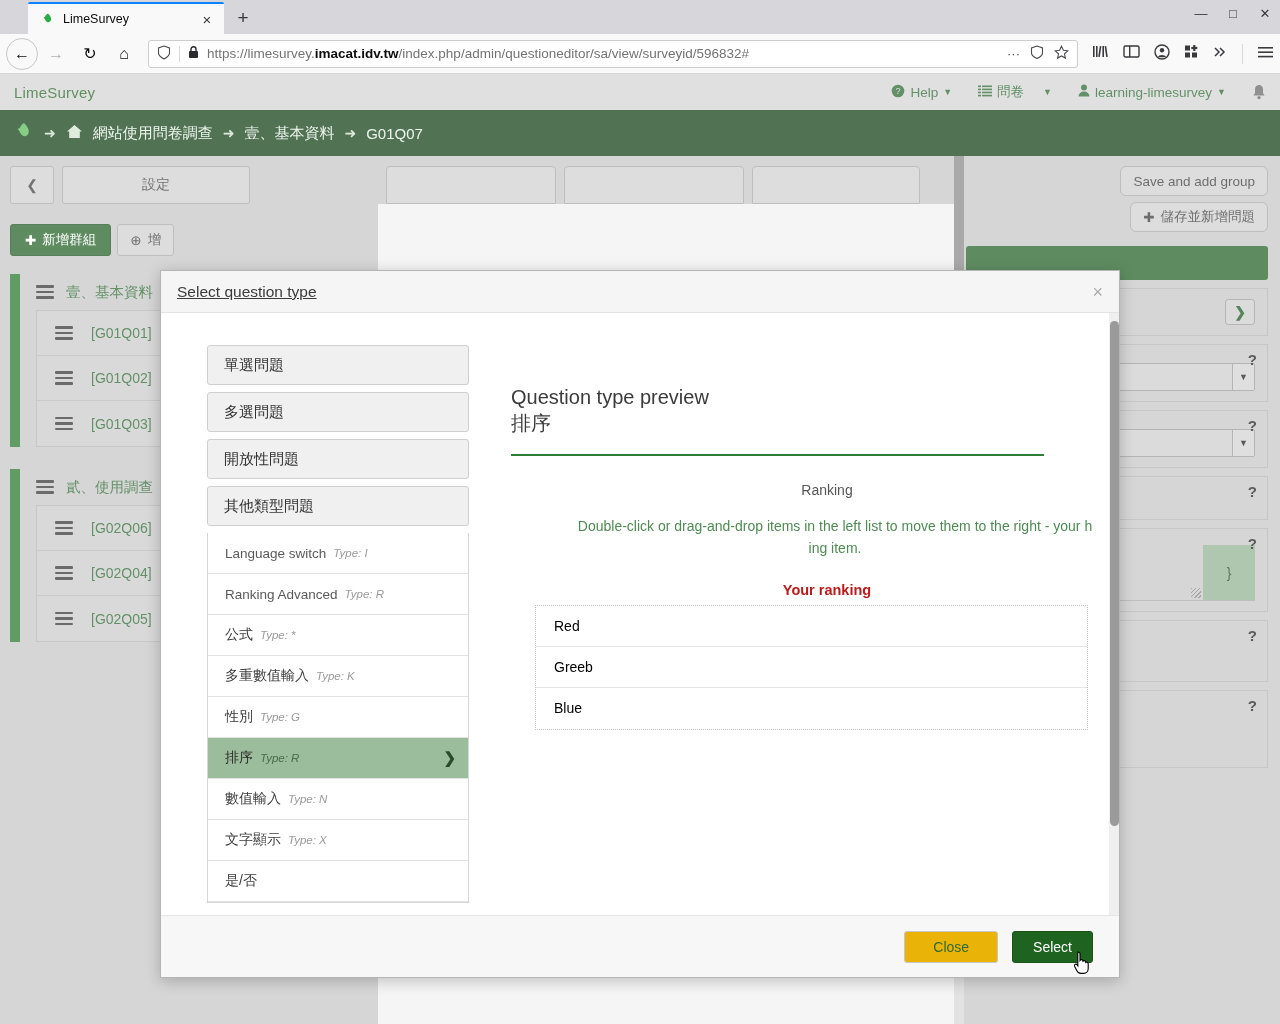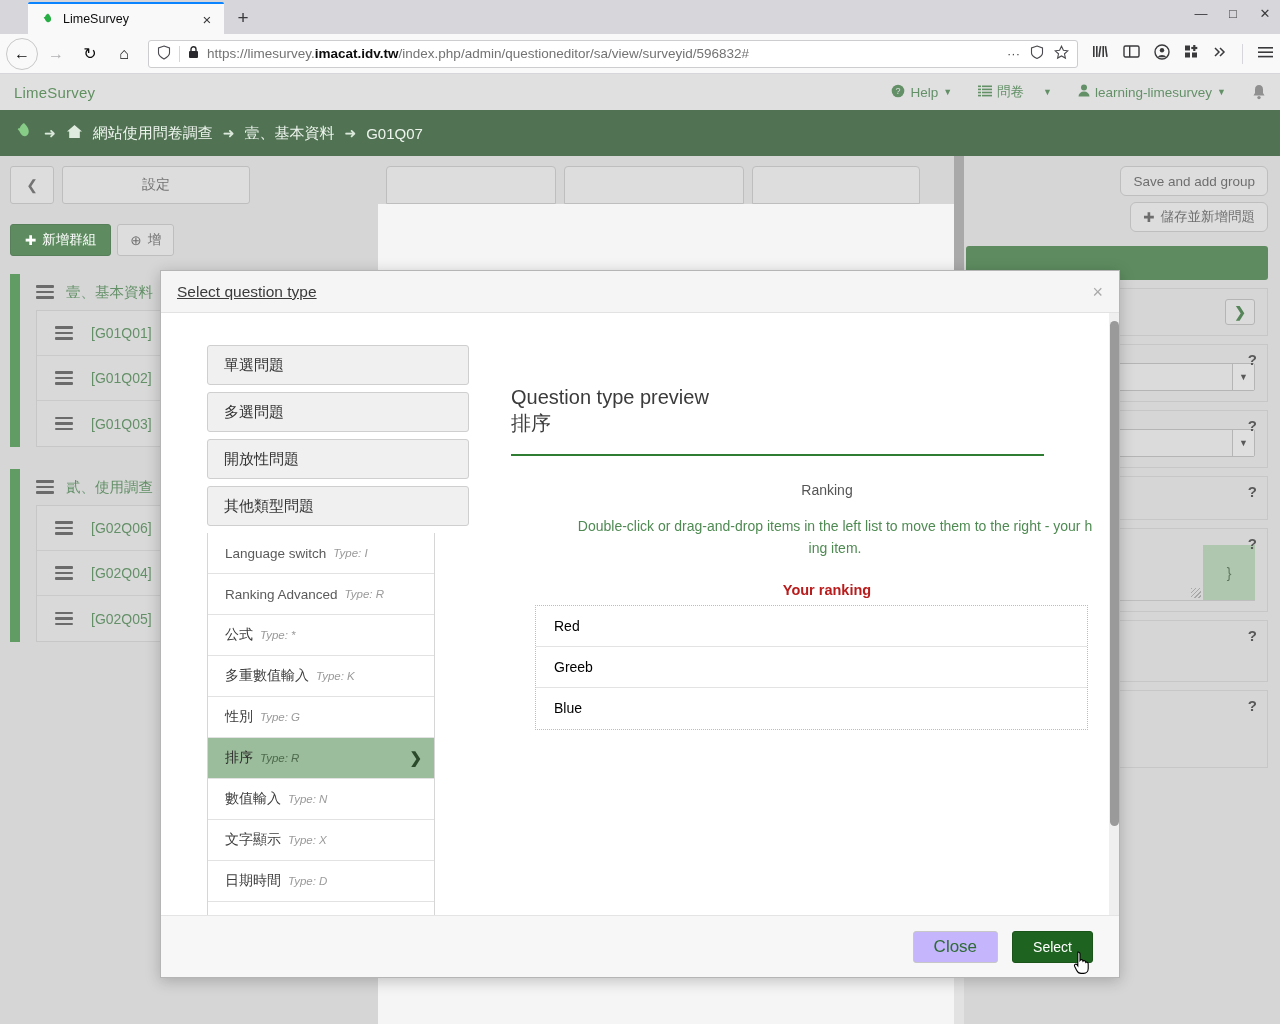--- a/index.html
+++ b/index.html
@@ -196,37 +196,37 @@
     display:flex; align-items:center; padding: 0 16px; justify-content:space-between;
   }
   .modal-title { font-size:15.5px; color:#3b3b3b;text-decoration:underline; }
   .modal-x { font-size:18px; color:#aaa; cursor:pointer; line-height:1; }
   .modal-body { flex:1; display:flex; overflow:hidden; position:relative; }
   .modal-footer {
     height: 62px; background:#f7f7f7; border-top:1px solid #e4e4e4;
     display:flex; align-items:center; justify-content:flex-end; gap:14px; padding-right:26px;
   }
   .btn-close {
-    background:#c4b5fd; border:1px solid #c7c7c7; border-radius:3px;
-    height:32px; padding:0 20px; font-size:17px; color:#2f6b35; cursor:pointer;
+    background:#eab308; border:1px solid #c7c7c7; border-radius:3px;
+    height:32px; padding:0 28px; font-size:14px; color:#2f6b35; cursor:pointer;
     display:flex;align-items:center;
   }
   .btn-select {
     background:#1f6320; border:1px solid #1a5419; border-radius:3px;
     height:32px; padding:0 20px; font-size:14px; color:#fff; cursor:pointer;
     display:flex;align-items:center; position:relative;
   }
 
   .qt-col { width: 310px; padding: 32px 0 0 46px; }
   .qt-group {
     width: 262px; height: 40px; background:#f0f0f0; border:1px solid #cfcfcf;
     border-radius:3px; display:flex; align-items:center; padding-left:16px;
     font-size:15px; color:#333; margin-bottom: 7px; cursor:pointer;
   }
-  .qt-list { width: 228px; border:1px solid #d6d6d6; border-top:none; }
+  .qt-list { width: 262px; border:1px solid #d6d6d6; border-top:none; }
   .qt-item {
     height: 41px; display:flex; align-items:center; padding: 0 12px 0 17px;
     border-bottom:1px solid #e2e2e2; font-size:13.5px; color:#5a5a5a; cursor:pointer;
     gap: 7px;
   }
   .qt-item .tcode { font-size:11.5px; font-style:italic; color:#9a9a9a; }
   .qt-item.cjk { color:#3c3c3c; font-size:14px; }
   .qt-item.active { background:#9bbd9b; color:#2e2e2e; }
   .qt-item.active .tcode { color:#4e6a4e; }
   .qt-item .chev { margin-left:auto; color:#2b4a2b; font-weight:bold; font-size:15px; }
@@ -659,24 +659,20 @@
             </div>
             <div class="qt-item cjk">
               <span>數值輸入</span>
               <span class="tcode">Type: N</span>
             </div>
             <div class="qt-item cjk">
               <span>文字顯示</span>
               <span class="tcode">Type: X</span>
             </div>
             <div class="qt-item cjk">
-              <span>日期時間</span>
-              <span class="tcode">Type: D</span>
-            </div>
-            <div class="qt-item cjk">
               <span>是/否</span>
 
             </div>
           </div>
         </div>
 
         <div class="preview-col">
           <div class="pv-title">
             <span>Question type preview</span>
             <span class="sub">排序</span>

